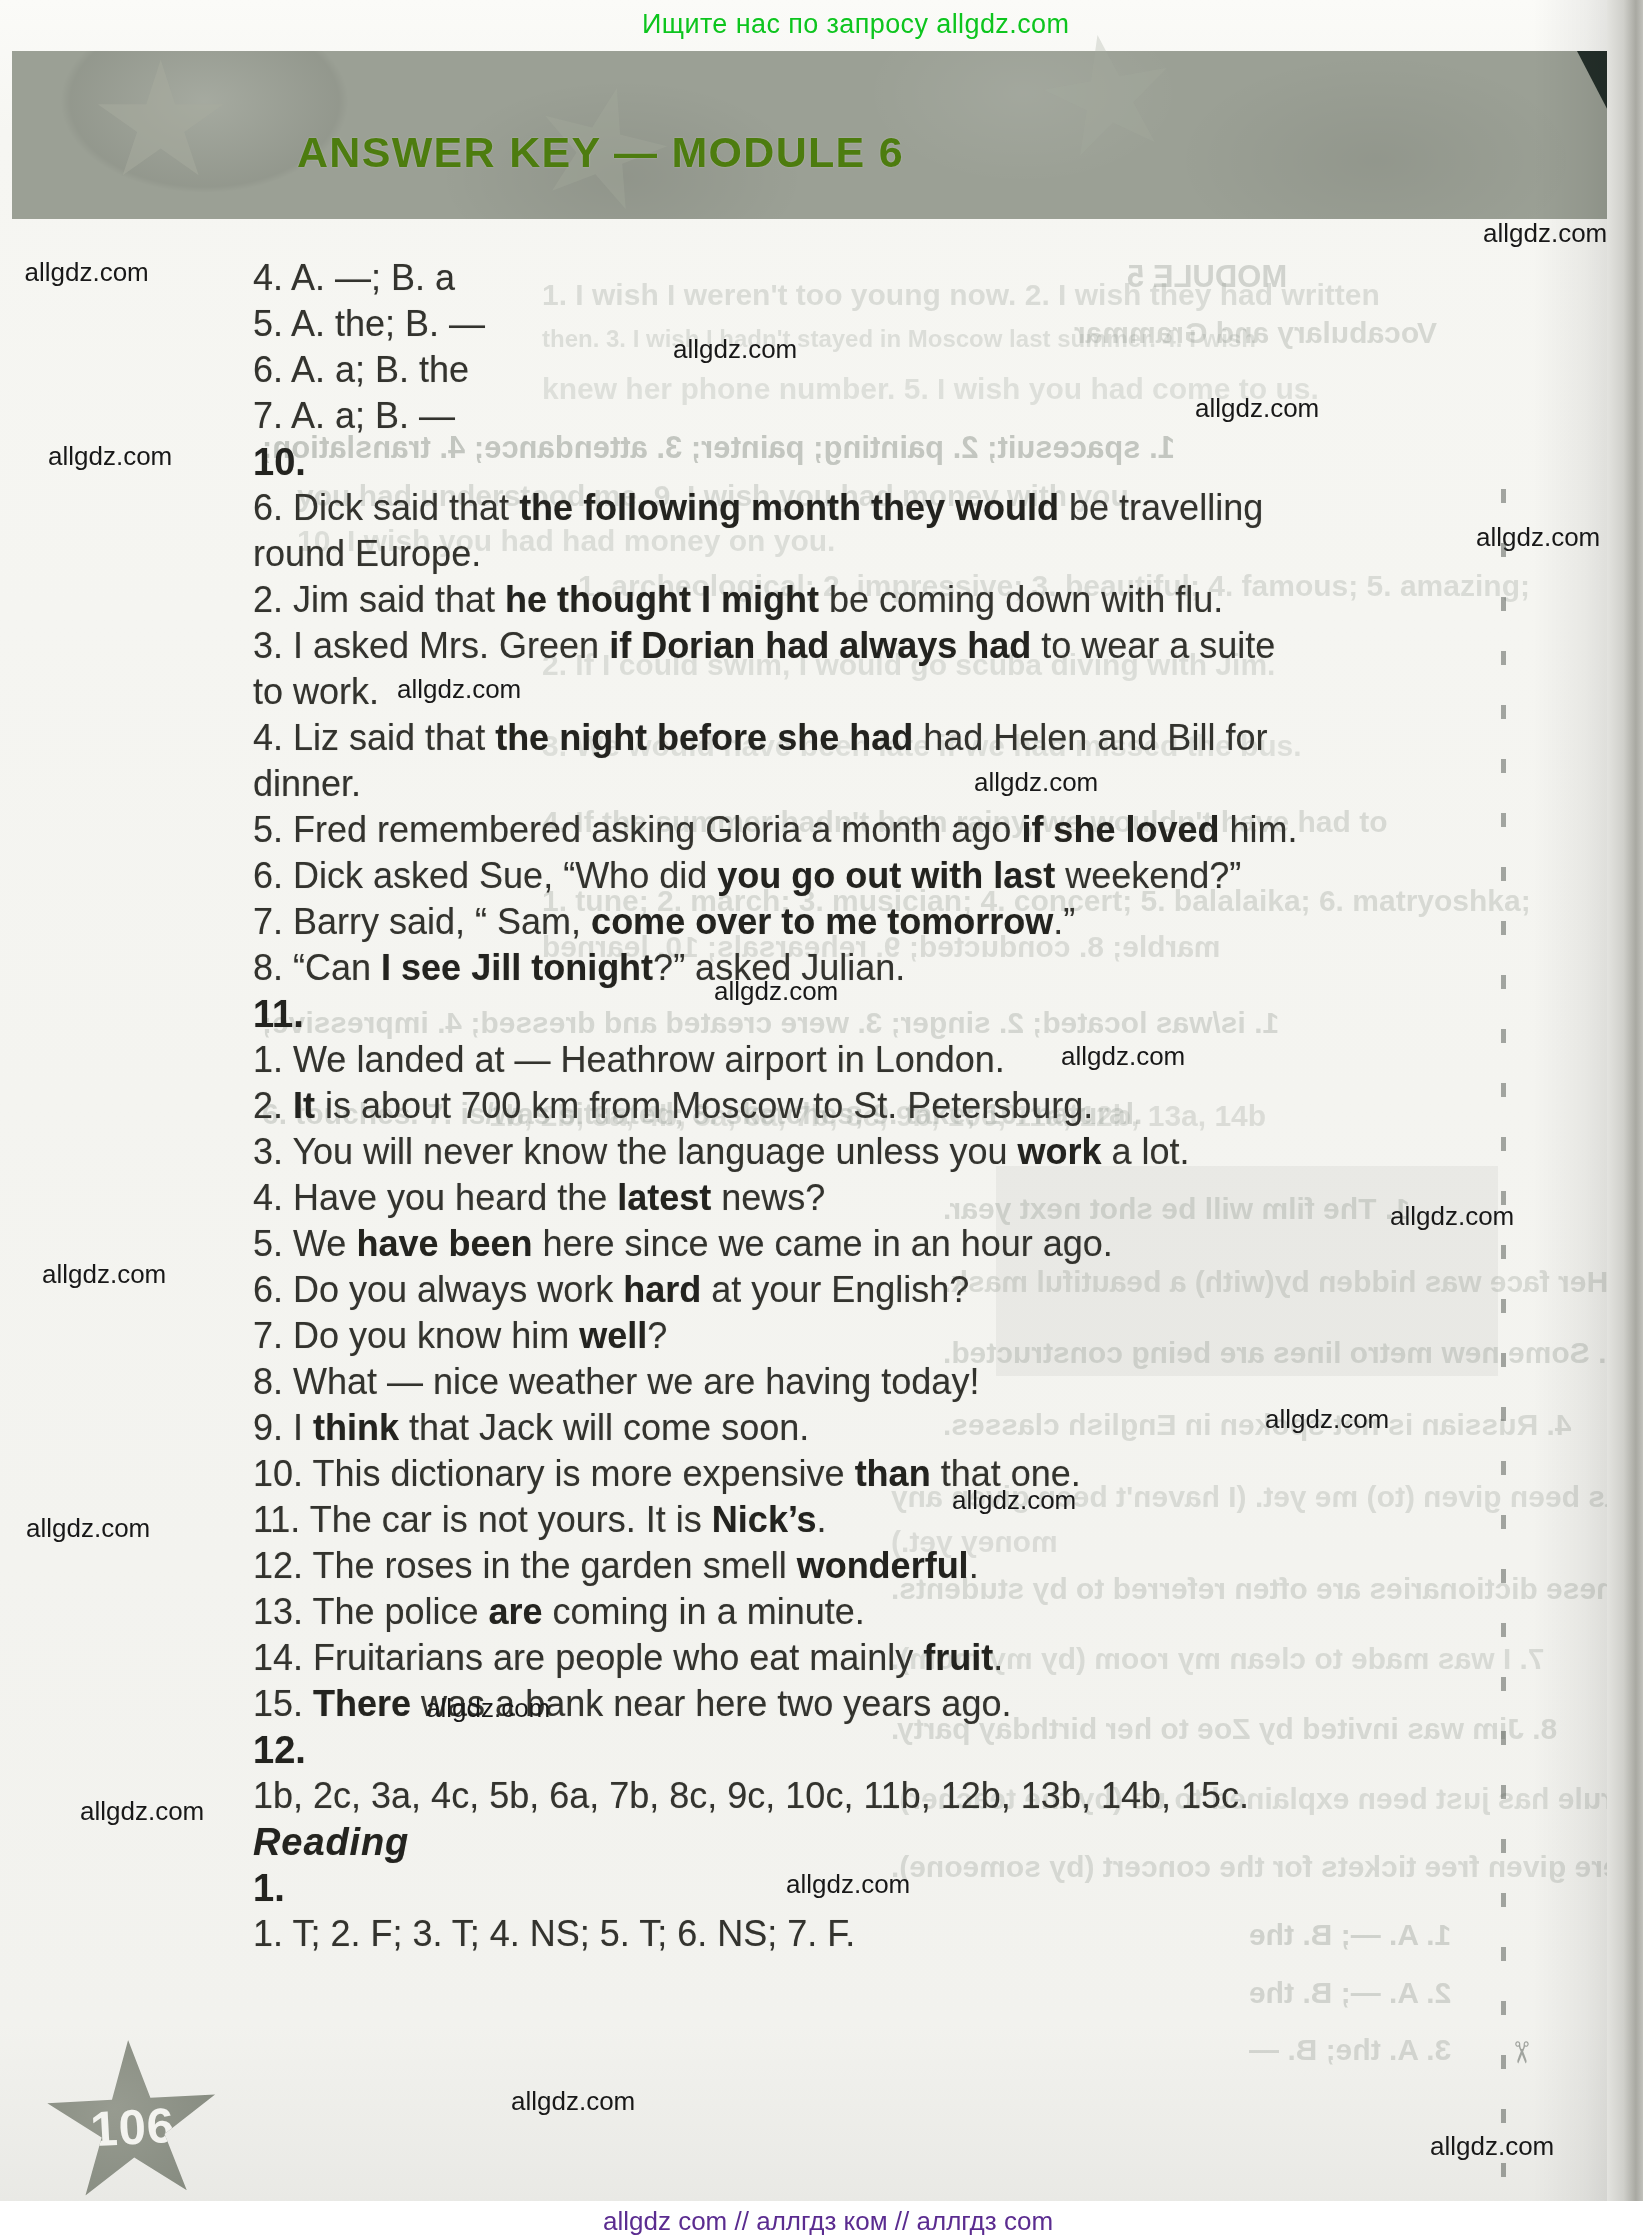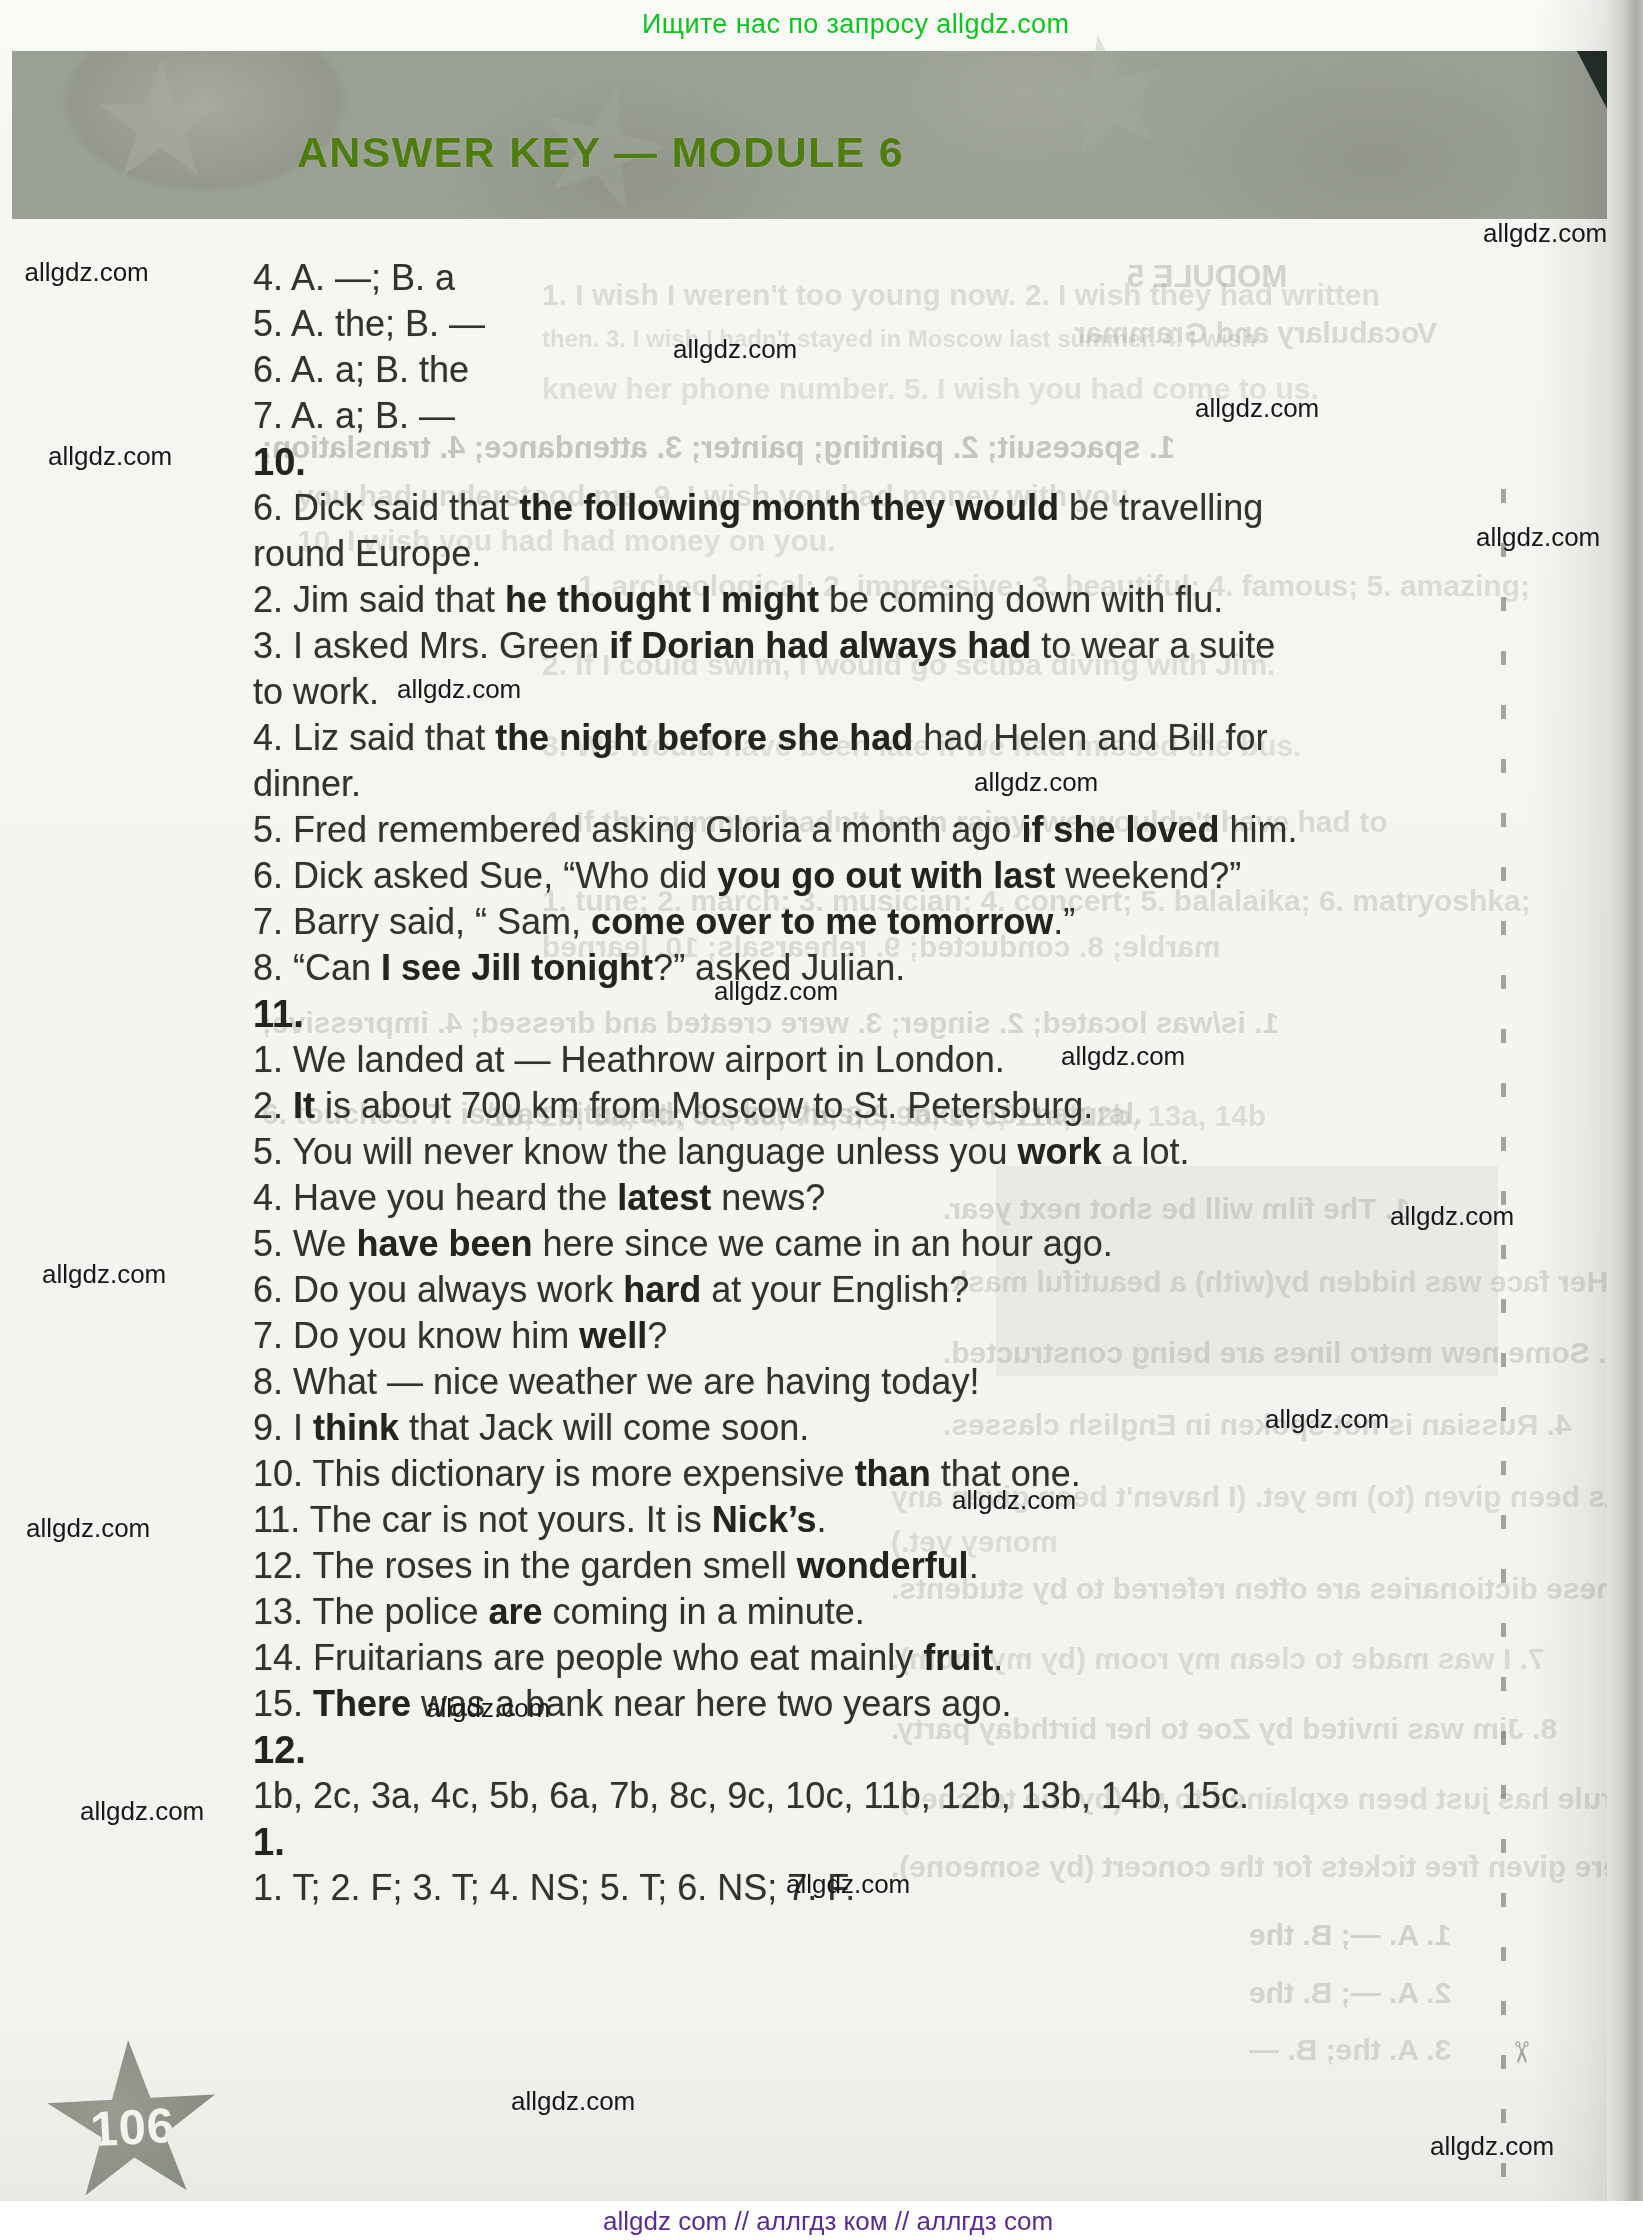--- a/index.html
+++ b/index.html
@@ -169,35 +169,36 @@
       <div class="line"><span>to work.</span></div>
       <div class="line"><span>4. Liz said that </span><b>the night before she had</b><span> had Helen and Bill for</span></div>
       <div class="line"><span>dinner.</span></div>
       <div class="line"><span>5. Fred remembered asking Gloria a month ago </span><b>if she loved</b><span> him.</span></div>
       <div class="line"><span>6. Dick asked Sue, “Who did </span><b>you go out with last</b><span> weekend?”</span></div>
       <div class="line"><span>7. Barry said, “ Sam, </span><b>come over to me tomorrow</b><span>.”</span></div>
       <div class="line"><span>8. “Can </span><b>I see Jill tonight</b><span>?” asked Julian.</span></div>
       <div class="line h"><b>11.</b></div>
       <div class="line"><span>1. We landed at — Heathrow airport in London.</span></div>
       <div class="line"><span>2. </span><b>It</b><span> is about 700 km from Moscow to St. Petersburg.</span></div>
-      <div class="line"><span>5. You will never know the language unless you </span><b>work</b><span> a lot.</span></div>
+      <div class="line"><span>3. You will never know the language unless you </span><b>work</b><span> a lot.</span></div>
       <div class="line"><span>4. Have you heard the </span><b>latest</b><span> news?</span></div>
       <div class="line"><span>5. We </span><b>have been</b><span> here since we came in an hour ago.</span></div>
       <div class="line"><span>6. Do you always work </span><b>hard</b><span> at your English?</span></div>
       <div class="line"><span>7. Do you know him </span><b>well</b><span>?</span></div>
       <div class="line"><span>8. What — nice weather we are having today!</span></div>
       <div class="line"><span>9. I </span><b>think</b><span> that Jack will come soon.</span></div>
       <div class="line"><span>10. This dictionary is more expensive </span><b>than</b><span> that one.</span></div>
       <div class="line"><span>11. The car is not yours. It is </span><b>Nick’s</b><span>.</span></div>
       <div class="line"><span>12. The roses in the garden smell </span><b>wonderful</b><span>.</span></div>
       <div class="line"><span>13. The police </span><b>are</b><span> coming in a minute.</span></div>
       <div class="line"><span>14. Fruitarians are people who eat mainly </span><b>fruit</b><span>.</span></div>
       <div class="line"><span>15. </span><b>There</b><span> was a bank near here two years ago.</span></div>
       <div class="line h"><b>12.</b></div>
       <div class="line"><span>1b, 2c, 3a, 4c, 5b, 6a, 7b, 8c, 9c, 10c, 11b, 12b, 13b, 14b, 15c.</span></div>
+      <div class="line reading"><b>Reading</b></div>
       <div class="line h"><b>1.</b></div>
       <div class="line"><span>1. T; 2. F; 3. T; 4. NS; 5. T; 6. NS; 7. F.</span></div>
     </div>
 
   <div id="wm-layer">
       <div class="wm" style="left: 24.5px; top: 257px;">allgdz.com</div>
       <div class="wm" style="left: 673px; top: 334px;">allgdz.com</div>
       <div class="wm" style="left: 1195px; top: 393px;">allgdz.com</div>
       <div class="wm" style="left: 48px; top: 441px;">allgdz.com</div>
       <div class="wm" style="left: 1483px; top: 218px;">allgdz.com</div>

